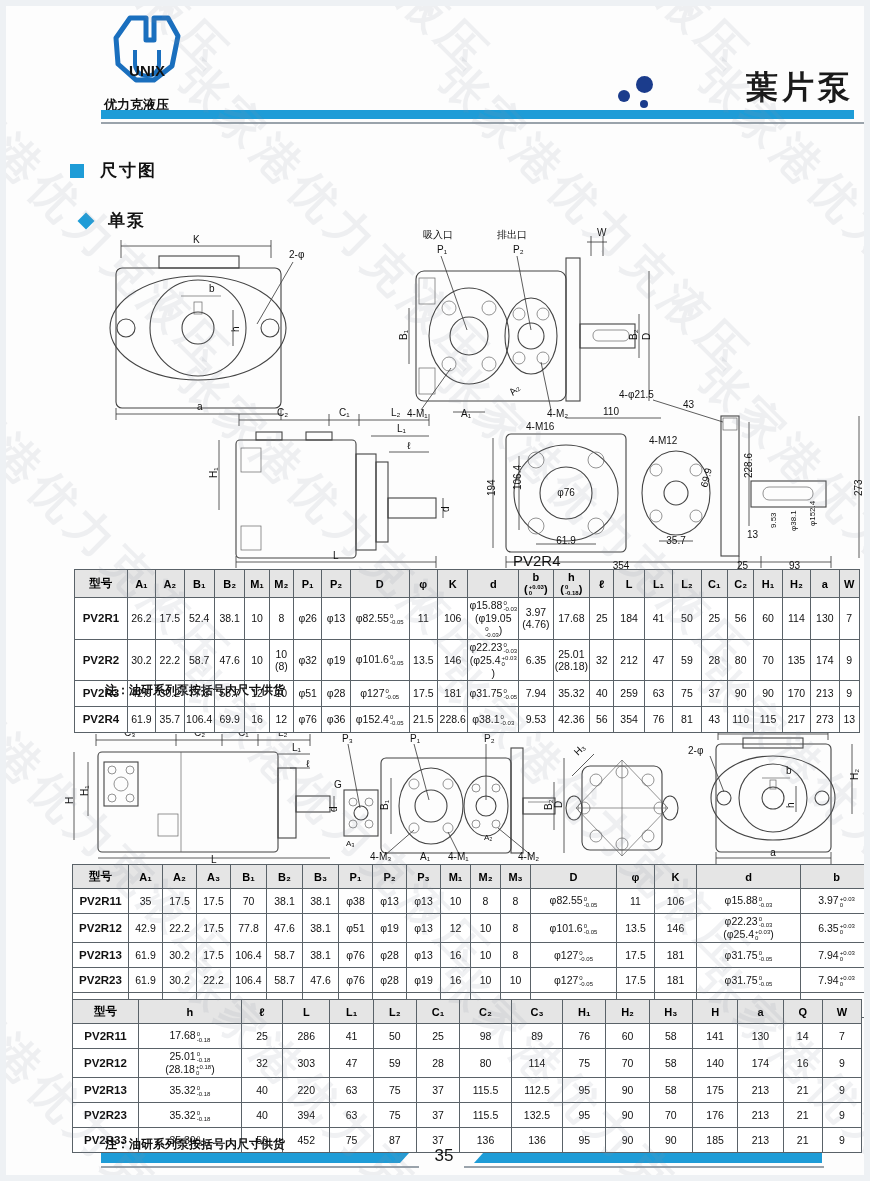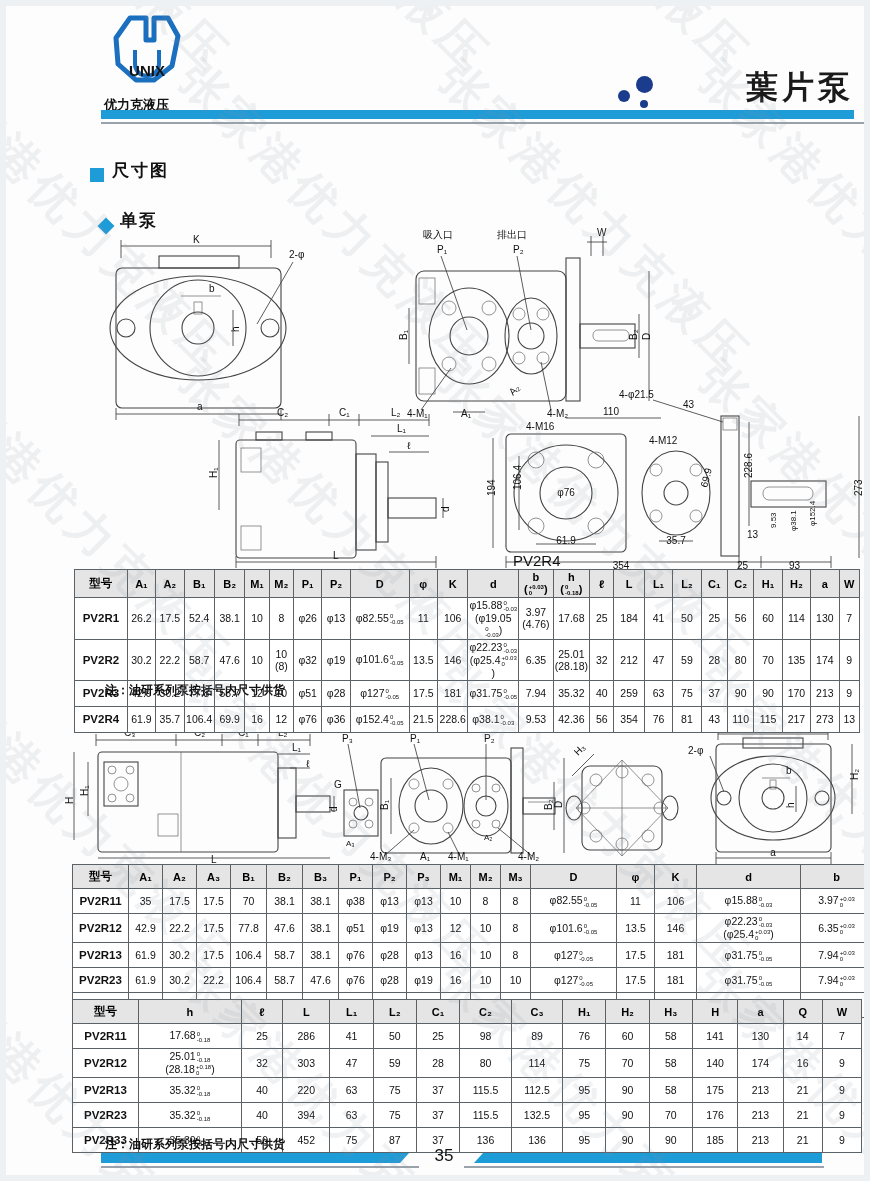--- a/index.html
+++ b/index.html
@@ -21,21 +21,21 @@
   #hdr-line { position:absolute; left:95px; top:116px; width:775px; height:2px; background:#9aa3ab; }
   #page-title { position:absolute; right:22px; top:60px; font-size:32px; font-weight:bold; color:#1a1a1a;
                 letter-spacing:4px; }
   #title-dots { position:absolute; right:216px; top:66px; width:44px; height:44px; }
   #title-dots i { position:absolute; border-radius:50%; background:#1b3c8c; }
   #title-dots .d1 { width:17px; height:17px; left:20px; top:4px; }
   #title-dots .d2 { width:12px; height:12px; left:2px; top:18px; }
   #title-dots .d3 { width:8px;  height:8px;  left:24px; top:28px; }
 
   
-  .sec { position:absolute; display:flex; align-items:flex-end; gap:8px; z-index:2;margin-left:20px; }
+  .sec { position:absolute; display:flex; align-items:center; gap:16px; z-index:2; }
   .sq  { width:14px; height:14px; background:#1e9cd7; }
   .dia { width:12px; height:12px; background:#1e9cd7; transform:rotate(45deg); }
   .sec b { font-size:17px; color:#111; letter-spacing:2px; }
   #sec-dim    { left:64px; top:153px; }
   #sec-single { left:74px; top:203px; }
   #sec-double { left:74px; top:698px; }
 
   
   .drawing { position:absolute; z-index:2; }
   svg { overflow:visible; }

